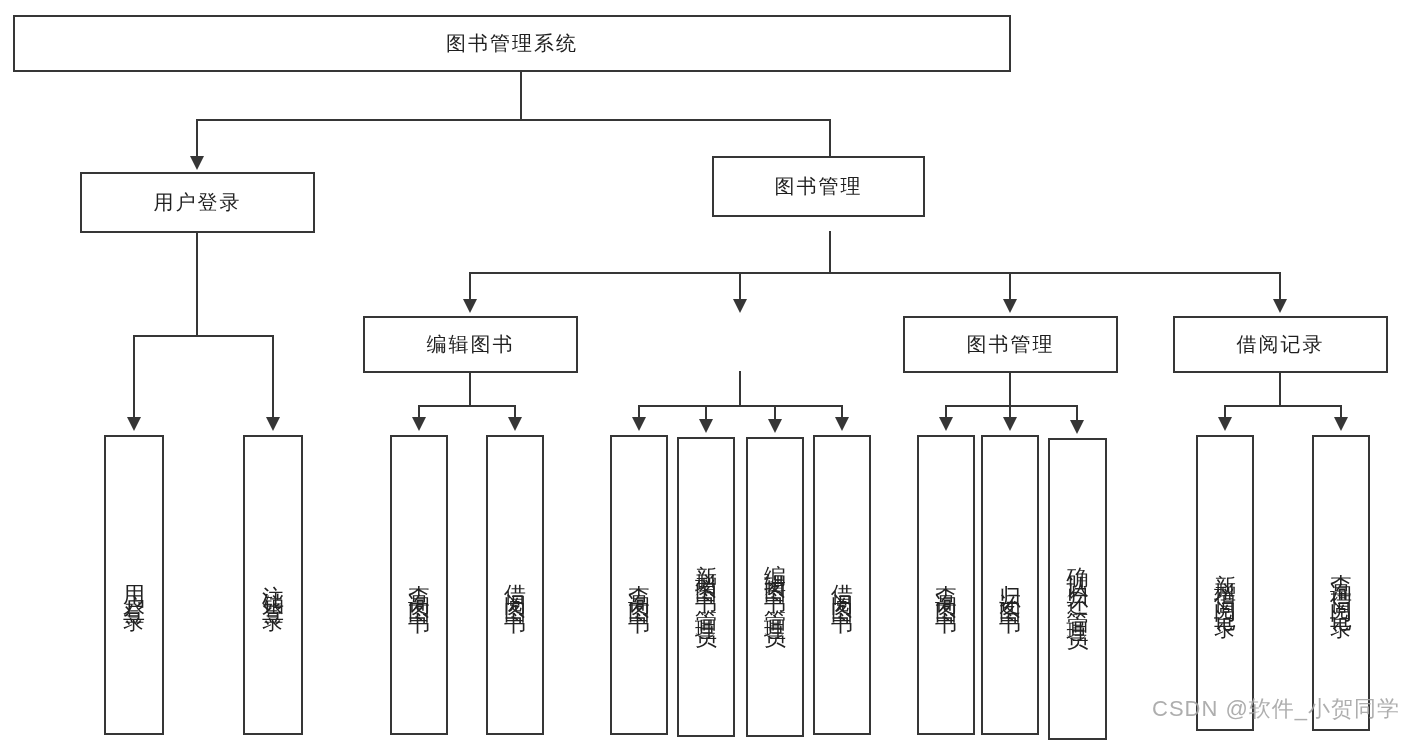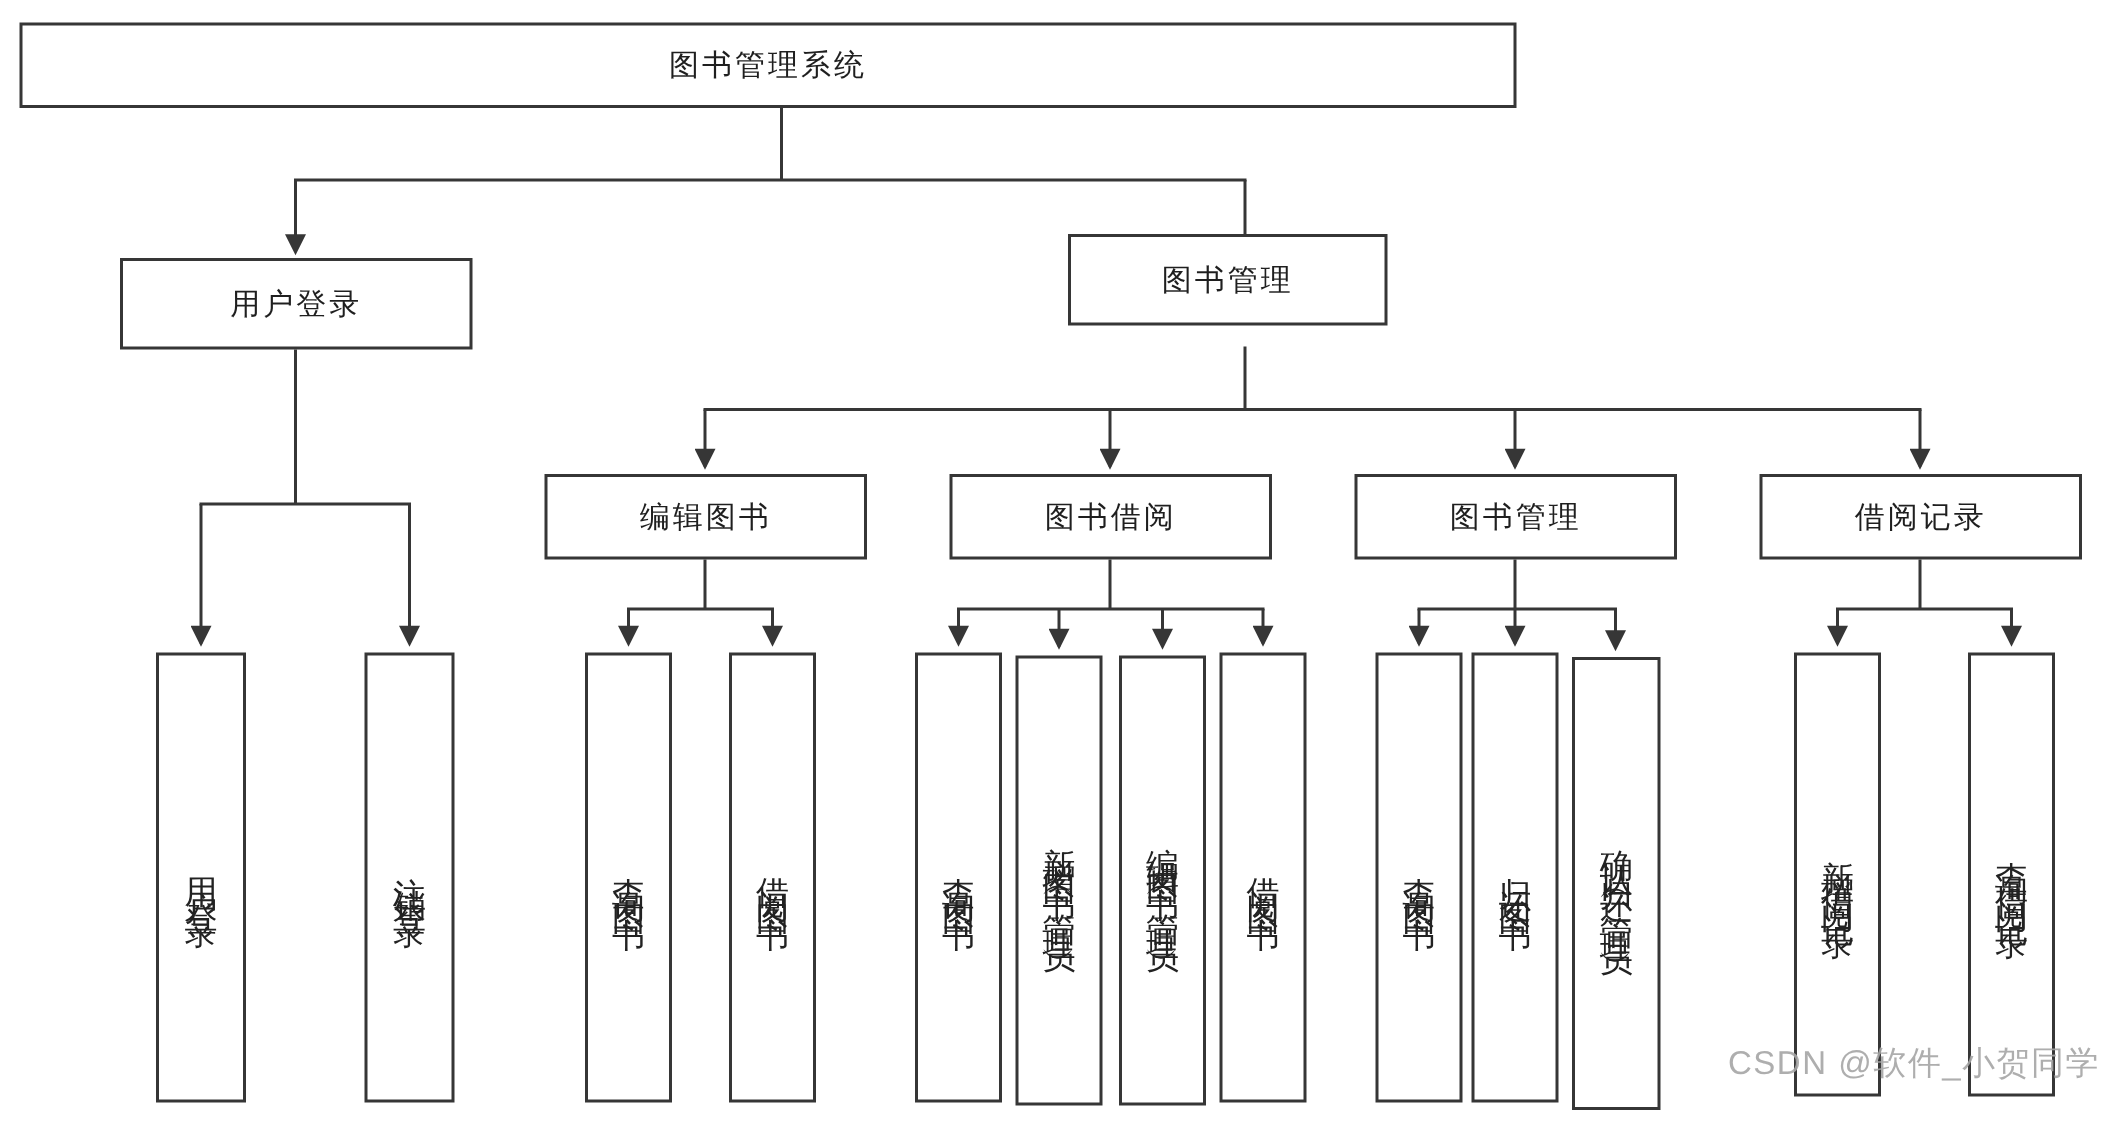--- a/index.html
+++ b/index.html
@@ -114,23 +114,20 @@
   <div class="hbox" style="left:80px; top:172px; width:235px; height:61px;">
     <span>用户登录</span>
   </div>
   <div class="hbox" style="left:712px; top:156px; width:213px; height:61px;">
     <span>图书管理</span>
   </div>
 
   <div class="hbox" style="left:363px; top:316px; width:215px; height:57px;">
     <span>编辑图书</span>
   </div>
-  <div class="hbox" style="left:633px; top:316px; width:215px; height:57px;">
-    <span>图书借阅</span>
-  </div>
   <div class="hbox" style="left:903px; top:316px; width:215px; height:57px;">
     <span>图书管理</span>
   </div>
   <div class="hbox" style="left:1173px; top:316px; width:215px; height:57px;">
     <span>借阅记录</span>
   </div>
 
   <div class="vbox" style="left:104px; top:435px; width:60px; height:300px;">
     <span class="vtext">用户登录</span>
   </div>

